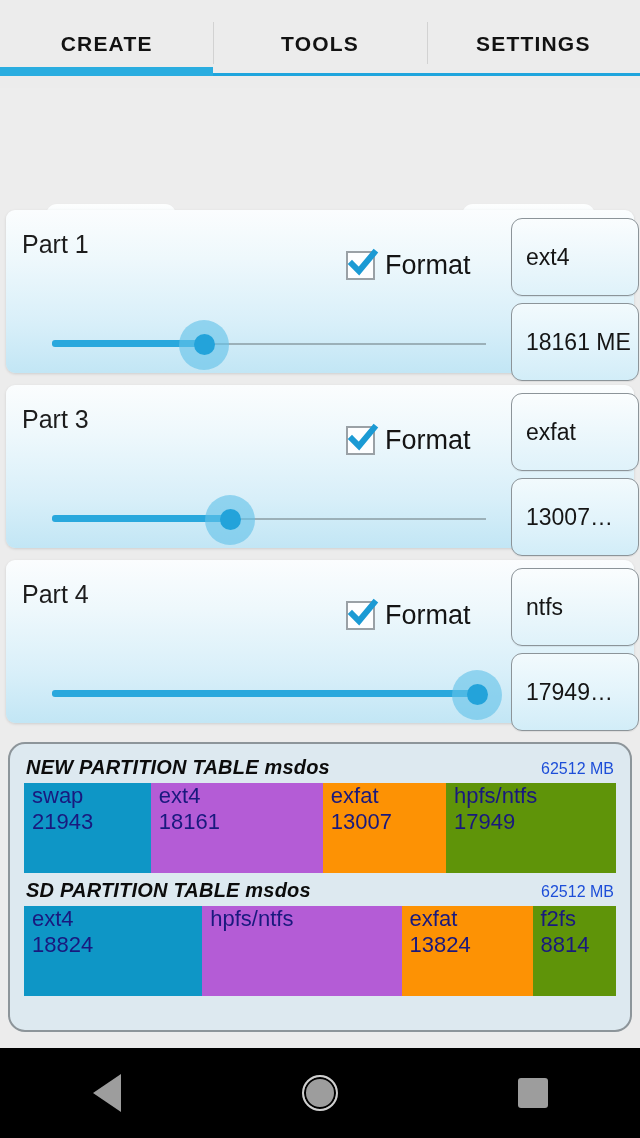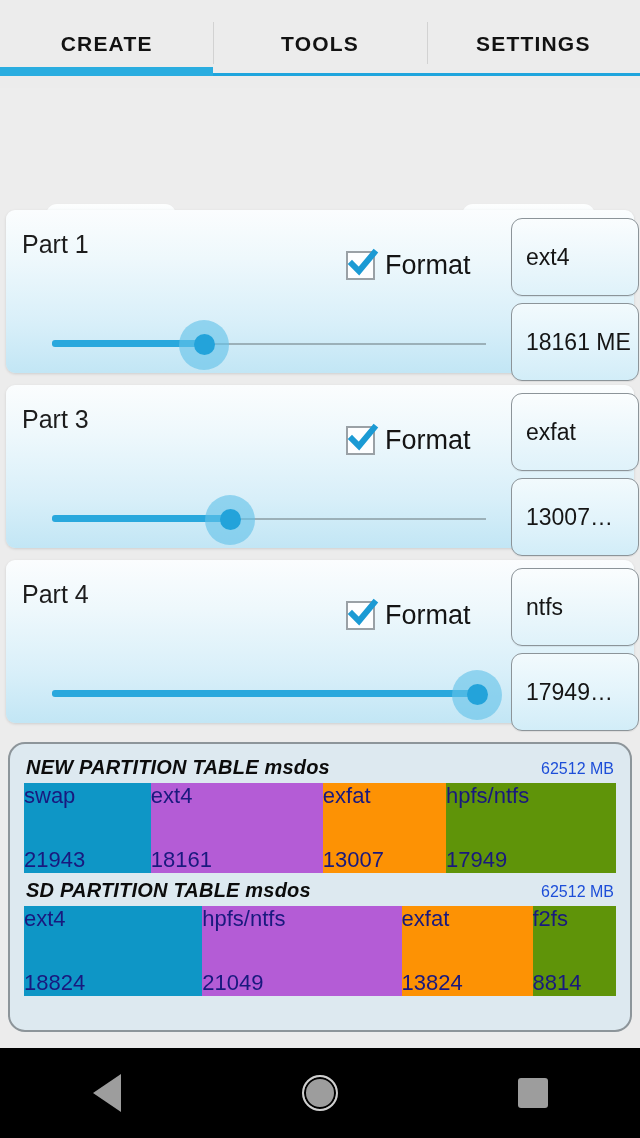--- a/index.html
+++ b/index.html
@@ -98,22 +98,22 @@
   .table-block { margin-bottom:6px; }
   .table-head {
     display:flex; justify-content:space-between; align-items:baseline;
     padding:0 2px 4px 2px;
   }
   .table-title { font-size:20px; font-weight:bold; font-style:italic; color:#0c0c0c; letter-spacing:0.2px; }
   .table-size  { font-size:16px; color:#1d4ed8; }
   .bar { display:flex; height:90px; width:100%; overflow:hidden; }
   .seg {
     position:relative; overflow:hidden;
-    display:flex; flex-direction:column; justify-content:space-between; 
-    padding-left:0; min-width:0;
+    display:flex; flex-direction:column; justify-content:flex-start; 
+    padding-left:8px; min-width:0;
   }
   .seg-name, .seg-size { font-size:22px; color:#19197e; white-space:nowrap; }
 
   
   .navbar {
     position:absolute; left:0; bottom:0; width:640px; height:90px;
     background:#000; display:flex; align-items:center; justify-content:space-around;
   }
   .nav-btn { width:120px; height:90px; display:flex; align-items:center; justify-content:center; }
   .nav-back {
@@ -269,21 +269,20 @@
         <span class="table-title">SD PARTITION TABLE msdos</span>
         <span class="table-size">62512 MB</span>
       </div>
       <div class="bar" id="bar-1">
           <div class="seg" style="flex: 0 0 30.1131%; background: rgb(14, 150, 198);">
             <span class="seg-name">ext4</span>
             <span class="seg-size">18824</span>
           </div>
           <div class="seg" style="flex: 0 0 33.6725%; background: rgb(180, 92, 214);">
             <span class="seg-name">hpfs/ntfs</span>
-            <span class="seg-size">21049</span>
           </div>
           <div class="seg" style="flex: 0 0 22.1145%; background: rgb(253, 146, 4);">
             <span class="seg-name">exfat</span>
             <span class="seg-size">13824</span>
           </div>
           <div class="seg" style="flex: 0 0 14.0999%; background: rgb(95, 148, 9);">
             <span class="seg-name">f2fs</span>
             <span class="seg-size">8814</span>
           </div>
         </div>

